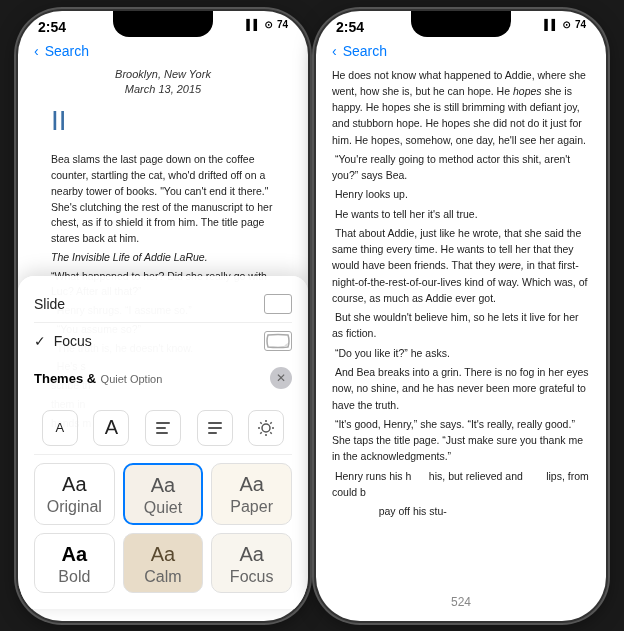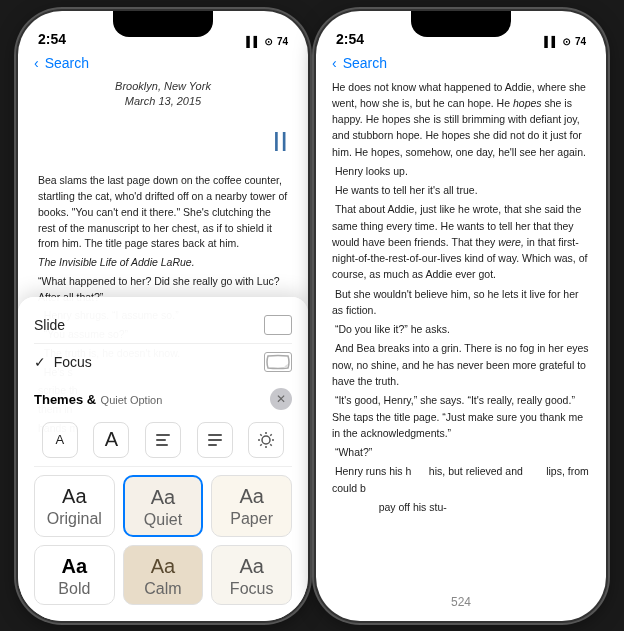--- a/index.html
+++ b/index.html
@@ -27,22 +27,22 @@
       border-radius: 44px;
       overflow: hidden;
       position: relative;
       box-shadow: 0 0 0 2px #333, 0 0 0 4px #555, 0 4px 20px rgba(0,0,0,0.5);
     }
 
     
     .status-bar {
       display: flex;
       justify-content: space-between;
-      align-items: flex-end;
-      padding: 20px 20px 4px;
+      align-items: flex-start;
+      padding: 8px 20px 4px;
       font-size: 11px;
       font-weight: 600;
       color: #000;
       position: relative;
     }
     .status-time { font-size: 14px; font-weight: 700; }
     .status-icons { display: flex; align-items: center; gap: 4px; font-size: 10px; }
     .notch {
       position: absolute;
       top: 0;
@@ -61,58 +61,58 @@
       padding: 4px 16px 8px;
       gap: 6px;
       color: #007aff;
       font-size: 14px;
       cursor: pointer;
     }
     .search-bar span { color: #007aff; }
 
     
     .book-content {
-      padding: 0 20px;
+      padding: 0 33px;
       font-size: 11px;
       line-height: 1.5;
       color: #222;
       flex: 1;
     }
     .book-title-area {
       text-align: center;
       margin-bottom: 10px;
     }
     .book-location {
       font-style: italic;
       font-size: 11px;
       color: #333;
       text-align: center;
       line-height: 1.4;
     }
     .book-chapter {
       font-size: 28px;
       font-weight: 300;
       color: #3a6ea5;
-      text-align: right;
-      margin: 12px 0 8px;
+      text-align: left;
+      margin: 3px 0 8px;
       font-style: normal;
     }
     .book-text {
       font-size: 10.5px;
       line-height: 1.5;
       color: #222;
     }
     .book-text p { margin-bottom: 3px; }
     .italic { font-style: italic; }
     .bold { font-weight: bold; }
 
     
     .overlay-panel {
       position: absolute;
-      bottom: 0;
+      bottom: 12px;
       left: 0;
       right: 0;
       background: rgba(255,255,255,0.97);
       border-radius: 16px 16px 0 0;
       padding: 10px 0 8px;
       box-shadow: 0 -4px 20px rgba(0,0,0,0.15);
     }
 
     .slide-options {
       padding: 0 16px 8px;
@@ -155,21 +155,21 @@
     }
 
     
     .themes-section {
       padding: 0 16px;
     }
     .themes-header {
       display: flex;
       align-items: center;
       justify-content: space-between;
-      margin-bottom: 6px;
+      margin-bottom: 15px;
     }
     .close-btn {
       width: 22px;
       height: 22px;
       background: #c7c7cc;
       border-radius: 50%;
       display: flex;
       align-items: center;
       justify-content: center;
       color: #666;
@@ -419,28 +419,28 @@
       </div>
     </div>
 
     <div class="search-bar">
       <span>‹</span>
       <span>Search</span>
     </div>
 
     <div class="right-phone-content right-book-text">
       <p>He does not know what happened to Addie, where she went, how she is, but he can hope. He <span class="italic">hopes</span> she is happy. He hopes she is still brimming with defiant joy, and stubborn hope. He hopes she did not do it just for him. He hopes, somehow, one day, he'll see her again.</p>
+      <p>&nbsp;“You're really going to method actor this shit, aren't you?” says Bea.</p>
       <p>&nbsp;Henry looks up.</p>
       <p>&nbsp;He wants to tell her it's all true.</p>
       <p>&nbsp;That about Addie, just like he wrote, that she said the same thing every time. He wants to tell her that they would have been friends. That they <span class="italic">were,</span> in that first-night-of-the-rest-of-our-lives kind of way. Which was, of course, as much as Addie ever got.</p>
       <p>&nbsp;But she wouldn't believe him, so he lets it live for her as fiction.</p>
       <p>&nbsp;“Do you like it?” he asks.</p>
       <p>&nbsp;And Bea breaks into a grin. There is no fog in her eyes now, no shine, and he has never been more grateful to have the truth.</p>
       <p>&nbsp;“It's good, Henry,” she says. “It's really, really good.” She taps the title page. “Just make sure you thank me in the acknowledgments.”</p>
-      <p>&nbsp;“What?”</p>
       <p>&nbsp;Henry runs his h&nbsp;&nbsp;&nbsp;&nbsp;&nbsp;&nbsp;his, but relieved and&nbsp;&nbsp;&nbsp;&nbsp;&nbsp;&nbsp;&nbsp;&nbsp;lips, from could b</p>
       <p>&nbsp;&nbsp;&nbsp;&nbsp;&nbsp;&nbsp;&nbsp;&nbsp;&nbsp;&nbsp;&nbsp;&nbsp;&nbsp;&nbsp;&nbsp;&nbsp;pay off his stu-</p>
 
     </div>
 
     <div class="page-number">524</div>
   </div>
 </div>
 
 </body></html>

